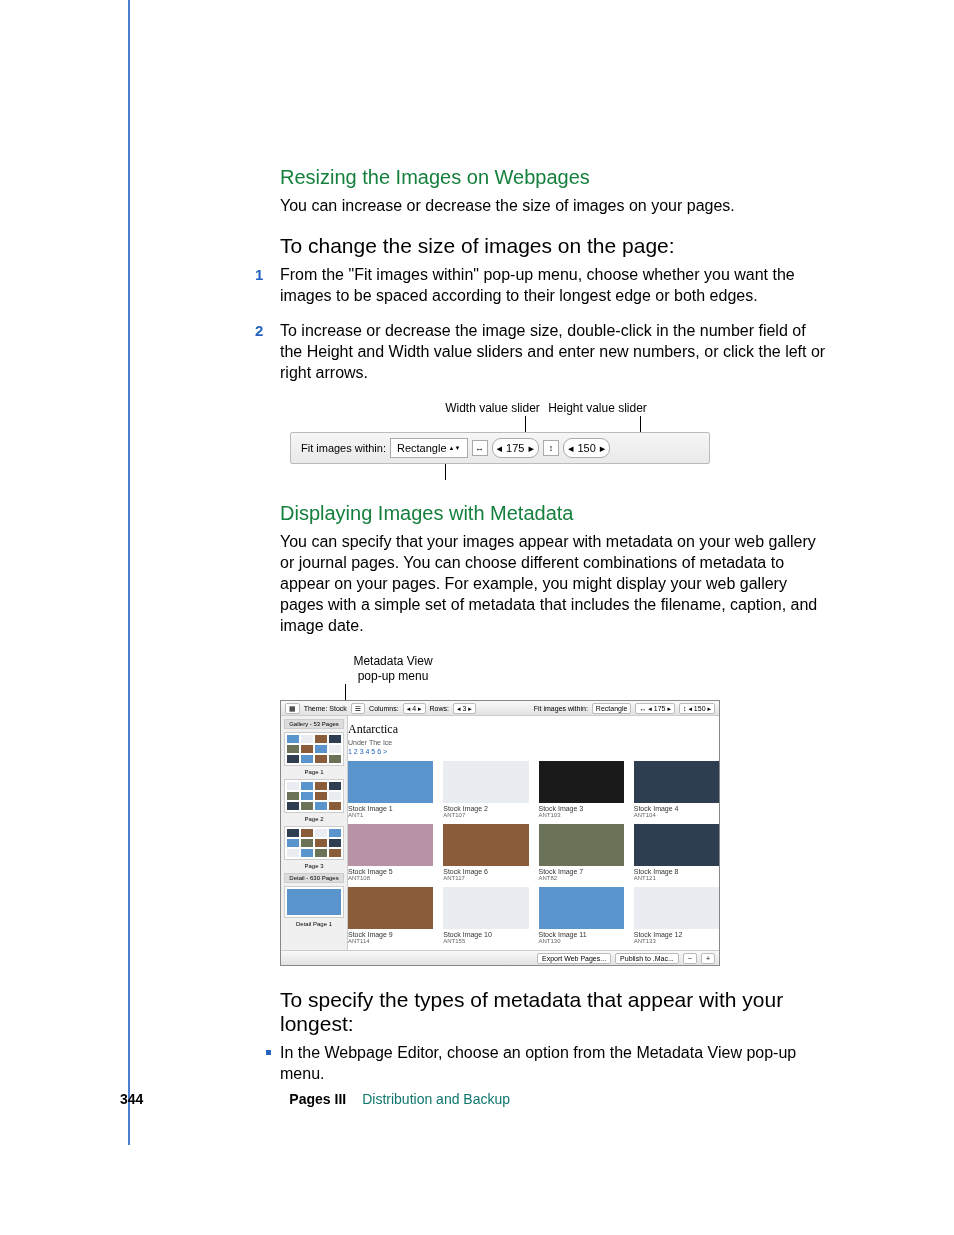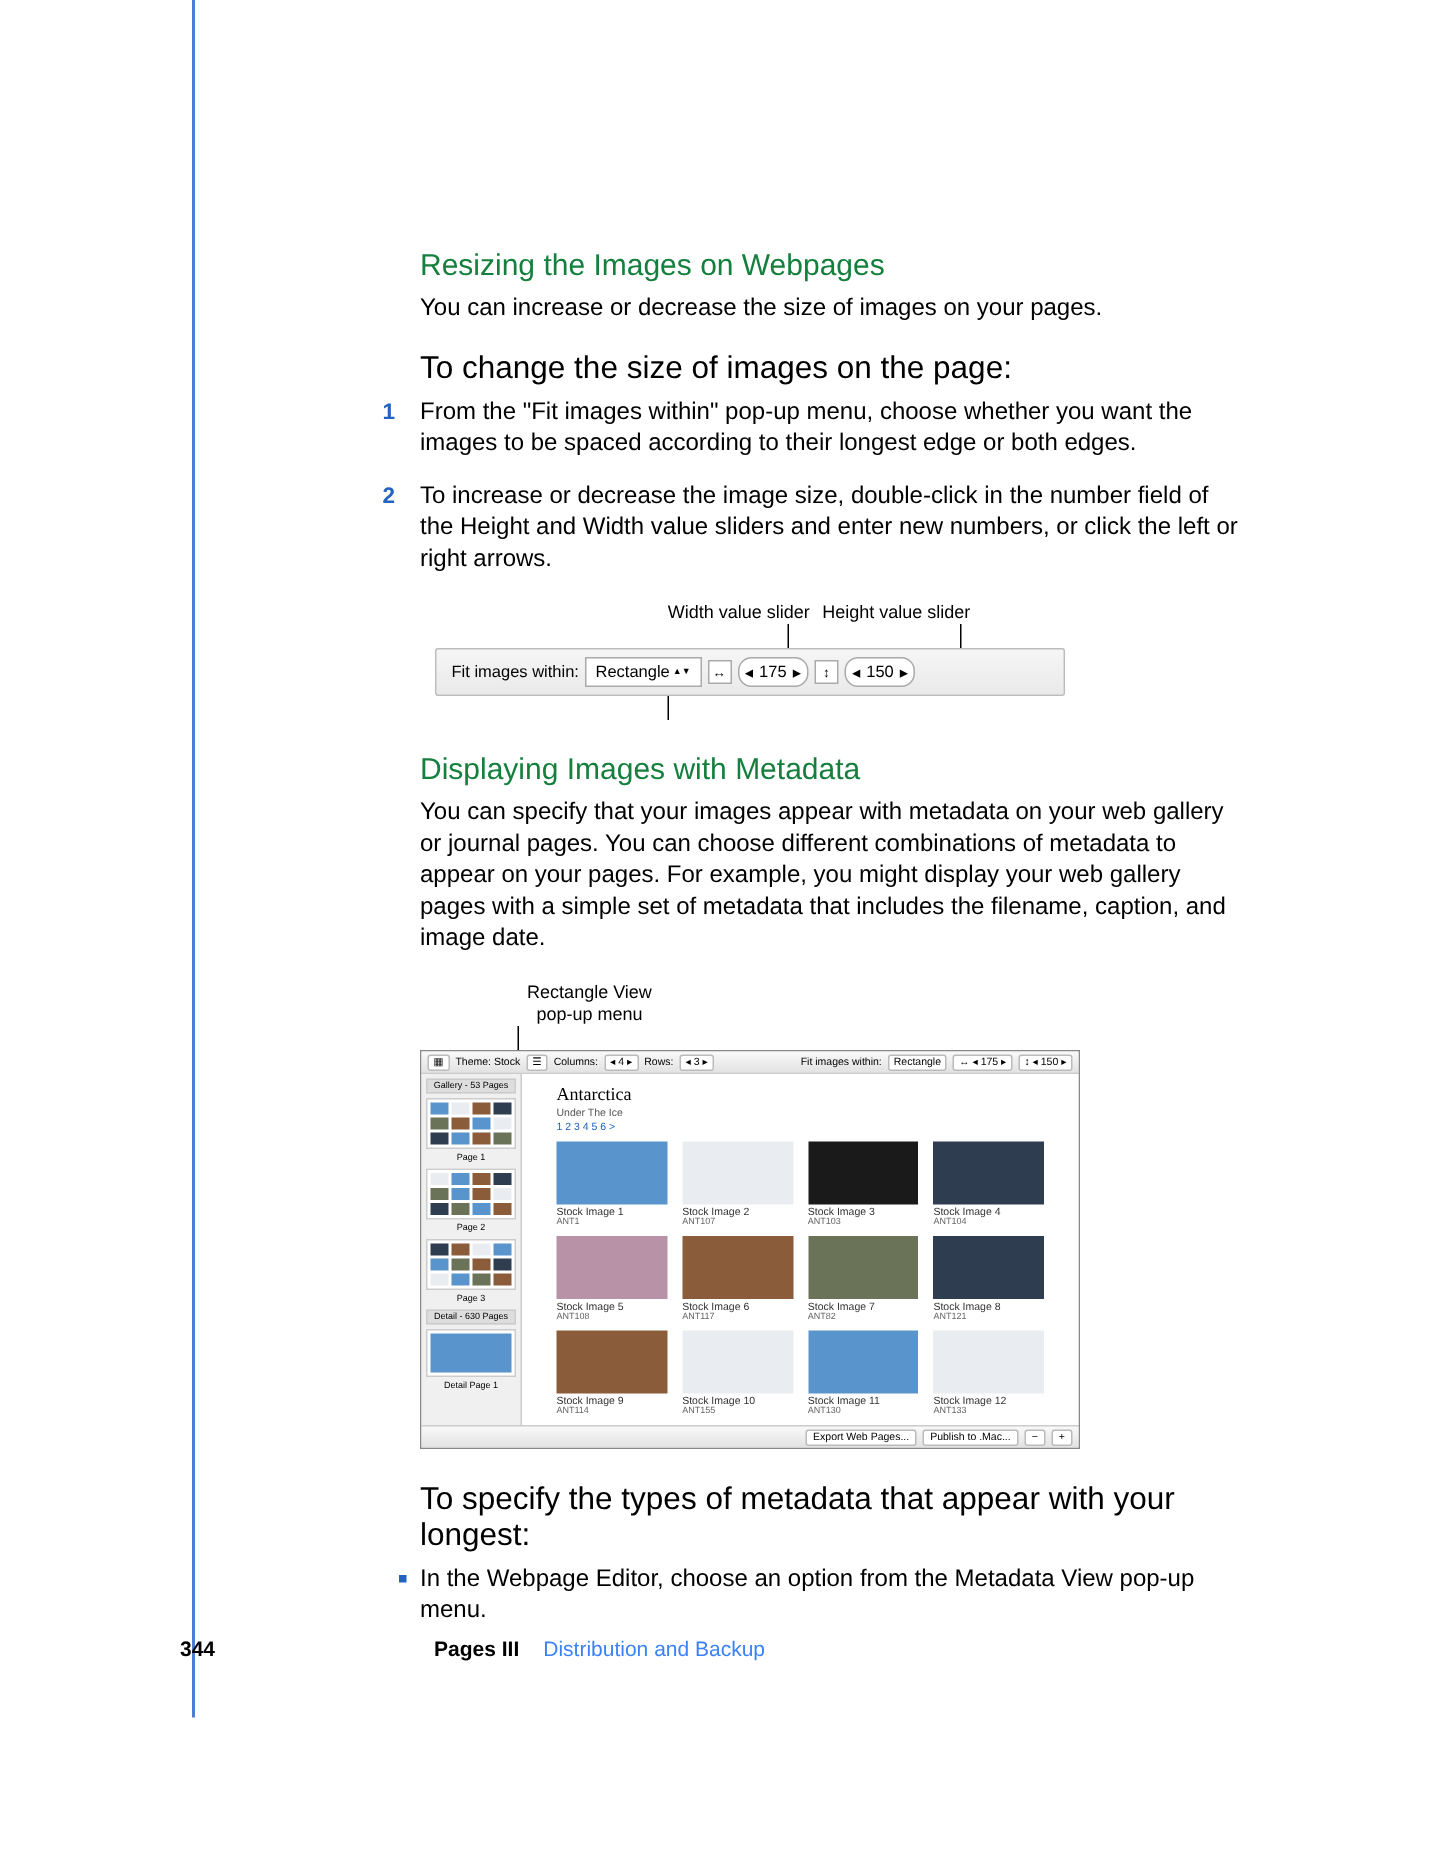--- a/index.html
+++ b/index.html
@@ -233,21 +233,21 @@
     border:1px solid #ccc;
     background:#fff;
     padding:2px;
     margin-bottom:3px;
   }
   .side-big .t { width:100%; height:26px; }
   .pg-caption { font-size:6px; text-align:center; margin-bottom:4px;}
   .app-main {
     flex:1;
     background:#fff;
-    padding:6px 23px;
+    padding:6px 0;
   }
   .gallery-title {
     font-family: Georgia, serif;
     font-size:12px;
     font-weight:normal;
   }
   .gallery-sub { font-size:7px; color:#555; margin:2px 0;}
   .gallery-nav { font-size:7px; color:#1b5fbe; margin-bottom:6px;}
   .grid {
     display:grid;
@@ -308,21 +308,21 @@
     position: absolute;
     bottom: 128px;
     left: 120px;
     right: 125px;
     font-size: 14px;
     display:flex;
     gap:16px;
   }
   .footer .pn { font-weight:700; }
   .footer .part { font-weight:700; margin-left:130px;}
-  .footer .pt { color:#3b82f6; }
+  .footer .pt { color:#0f766e; }
 </style>
 </head>
 <body>
 
 <div class="page">
   <div class="left-rule"></div>
 
   <h2 class="section">Resizing the Images on Webpages</h2>
   <p class="body">You can increase or decrease the size of images on your pages.</p>
   <div class="bold-lead">To change the size of images on the page:</div>
@@ -361,21 +361,21 @@
     </div>
     <div class="fig1-lines-bot">
       <div class="ln" style="left:155px;"></div>
     </div>
   </div>
 
   <h2 class="section">Displaying Images with Metadata</h2>
   <p class="body">You can specify that your images appear with metadata on your web gallery or journal pages. You can choose different combinations of metadata to appear on your pages. For example, you might display your web gallery pages with a simple set of metadata that includes the filename, caption, and image date.</p>
 
   <div class="figure fig2">
-    <div class="callout fig2-toplabel">Rectangle View pop-up menu</div>
+    <div class="callout fig2-toplabel">Metadata View pop-up menu</div>
     <div class="fig2-line">
         <div class="ln"></div>
       </div>
     <div class="app">
       <div class="app-toolbar">
         <span class="btn">▦</span>
         <span>Theme: Stock</span>
         <span class="btn">☰</span>
         <span>Columns:</span>
         <span class="btn">◂ <span>4</span> ▸</span>

